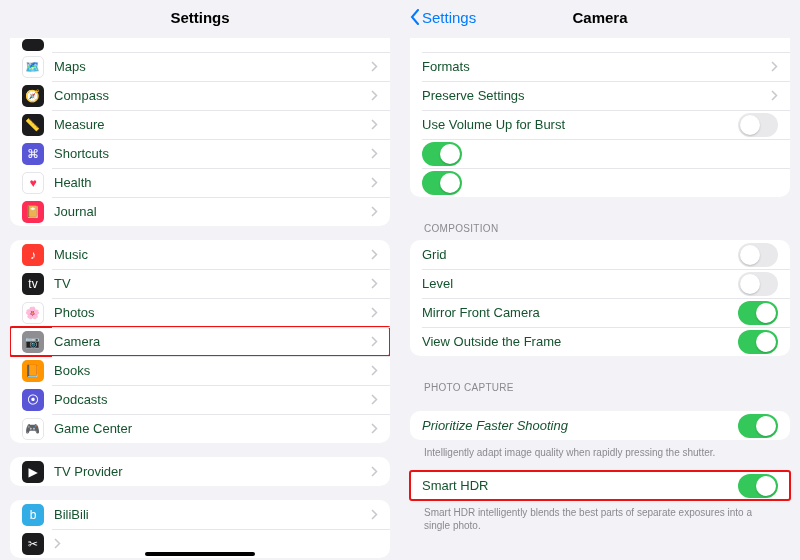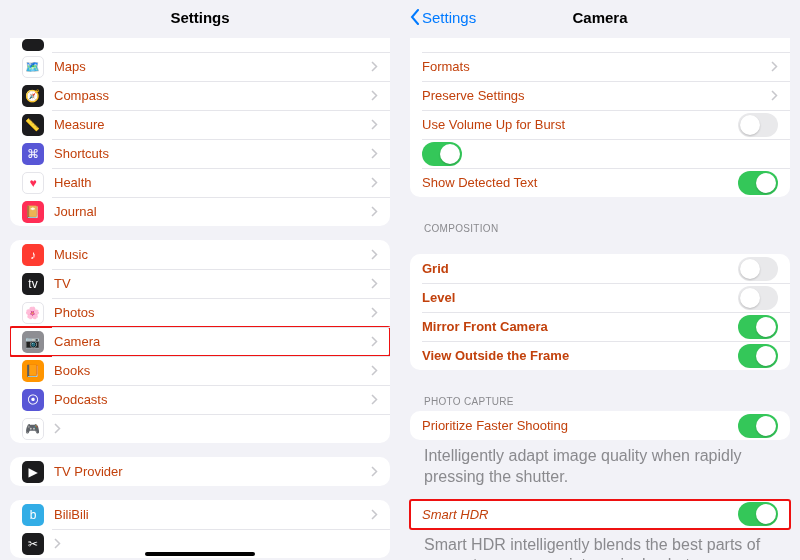--- a/index.html
+++ b/index.html
@@ -15,26 +15,26 @@
   .chev-left { width: 10px; height: 16px; }
 
   .scroll { position: absolute; top: 34px; left: 0; right: 0; bottom: 0; overflow-y: hidden; padding: 0 10px; }
 
   .group { background: #fff; border-radius: 10px; margin: 14px 0; overflow: hidden; }
   .group.first { margin-top: 4px; }
   .row { display: flex; align-items: center; height: 29px; padding: 0 12px; position: relative; }
   .row + .row::before { content: ""; position: absolute; left: 42px; right: 0; top: 0; height: 1px; background: #e5e5ea; }
   .pane-right .row + .row::before { left: 12px; }
   .icon { width: 22px; height: 22px; border-radius: 5px; margin-right: 10px; display: flex; align-items: center; justify-content: center; color: #fff; font-size: 12px; flex-shrink: 0; }
-  .label { font-size: 13px; color: #c2410c; flex: 1; white-space: nowrap; overflow: hidden; text-overflow: ellipsis; }
+  .label { font-size: 13px; color: #14532d; flex: 1; white-space: nowrap; overflow: hidden; text-overflow: ellipsis; }
   .chev { color: #c7c7cc; }
   .chev svg { width: 7px; height: 11px; display: block; }
 
   .section-header { font-size: 10px; letter-spacing: 0.3px; color: #8a8a8e; text-transform: uppercase; padding: 12px 14px 4px; }
-  .section-footer { font-size: 16px; color: #8a8a8e; padding: 4px 14px 2px; line-height: 1.3; }
+  .section-footer { font-size: 10px; color: #8a8a8e; padding: 4px 14px 2px; line-height: 1.3; }
 
   .toggle { width: 40px; height: 24px; border-radius: 12px; position: relative; flex-shrink: 0; }
   .toggle.on { background: #34c759; }
   .toggle.off { background: #e9e9eb; }
   .knob { width: 20px; height: 20px; background: #fff; border-radius: 50%; position: absolute; top: 2px; box-shadow: 0 1px 2px rgba(0,0,0,.2); }
   .toggle.on .knob { right: 2px; }
   .toggle.off .knob { left: 2px; }
 
   .hl-red { outline: 2px solid #e11; outline-offset: -1px; border-radius: 2px; }
 
@@ -164,20 +164,21 @@
           <div class="icon bg-purple">⦿</div>
           <div class="label">Podcasts</div>
           <span class="chev">
               <svg viewBox="0 0 7 11">
                 <path d="M1 1l4.5 4.5L1 10" stroke="currentColor" stroke-width="1.5" fill="none"></path>
               </svg>
             </span>
         </div>
         <div class="row">
           <div class="icon bg-white">🎮</div>
+          <div class="label">Game Center</div>
           <span class="chev">
               <svg viewBox="0 0 7 11">
                 <path d="M1 1l4.5 4.5L1 10" stroke="currentColor" stroke-width="1.5" fill="none"></path>
               </svg>
             </span>
         </div>
       </div>
 
       <div class="group">
         <div class="row">
@@ -252,29 +253,28 @@
           <div class="toggle off">
               <div class="knob"></div>
             </div>
         </div>
         <div class="row">
           <div class="toggle on">
               <div class="knob"></div>
             </div>
         </div>
         <div class="row">
-          <div class="label">Show Detected Text</div>
           <div class="toggle on">
               <div class="knob"></div>
             </div>
         </div>
       </div>
 
       <div class="section-header">COMPOSITION</div>
-      <div class="group" style="margin-top:16px;font-weight:bold;">
+      <div class="group" style="margin-top:2px;">
         <div class="row">
           <div class="label">Grid</div>
           <div class="Id toggle off">
               <div class="knob"></div>
             </div>
         </div>
         <div class="row">
           <div class="label">Level</div>
           <div class="toggle off">
               <div class="knob"></div>
@@ -288,31 +288,31 @@
         </div>
         <div class="row">
           <div class="label">View Outside the Frame</div>
           <div class="toggle on">
               <div class="knob"></div>
             </div>
         </div>
       </div>
 
       <div class="section-header">PHOTO CAPTURE</div>
-      <div class="group" style="margin-top:0; margin-bottom:2px;">
+      <div class="group" style="margin-top:14px; margin-bottom:2px;font-style:italic;">
         <div class="row">
           <div class="label">Prioritize Faster Shooting</div>
           <div class="toggle on">
               <div class="knob"></div>
             </div>
         </div>
       </div>
       <div class="section-footer">Intelligently adapt image quality when rapidly pressing the shutter.</div>
 
-      <div class="group hl-red" style="margin-top:10px; margin-bottom:2px;font-style:italic;">
+      <div class="group hl-red" style="margin-top:10px; margin-bottom:2px;">
         <div class="row">
           <div class="label">Smart HDR</div>
           <div class="toggle on">
               <div class="knob"></div>
             </div>
         </div>
       </div>
       <div class="section-footer">Smart HDR intelligently blends the best parts of separate exposures into a single photo.</div>
 
     </div>

